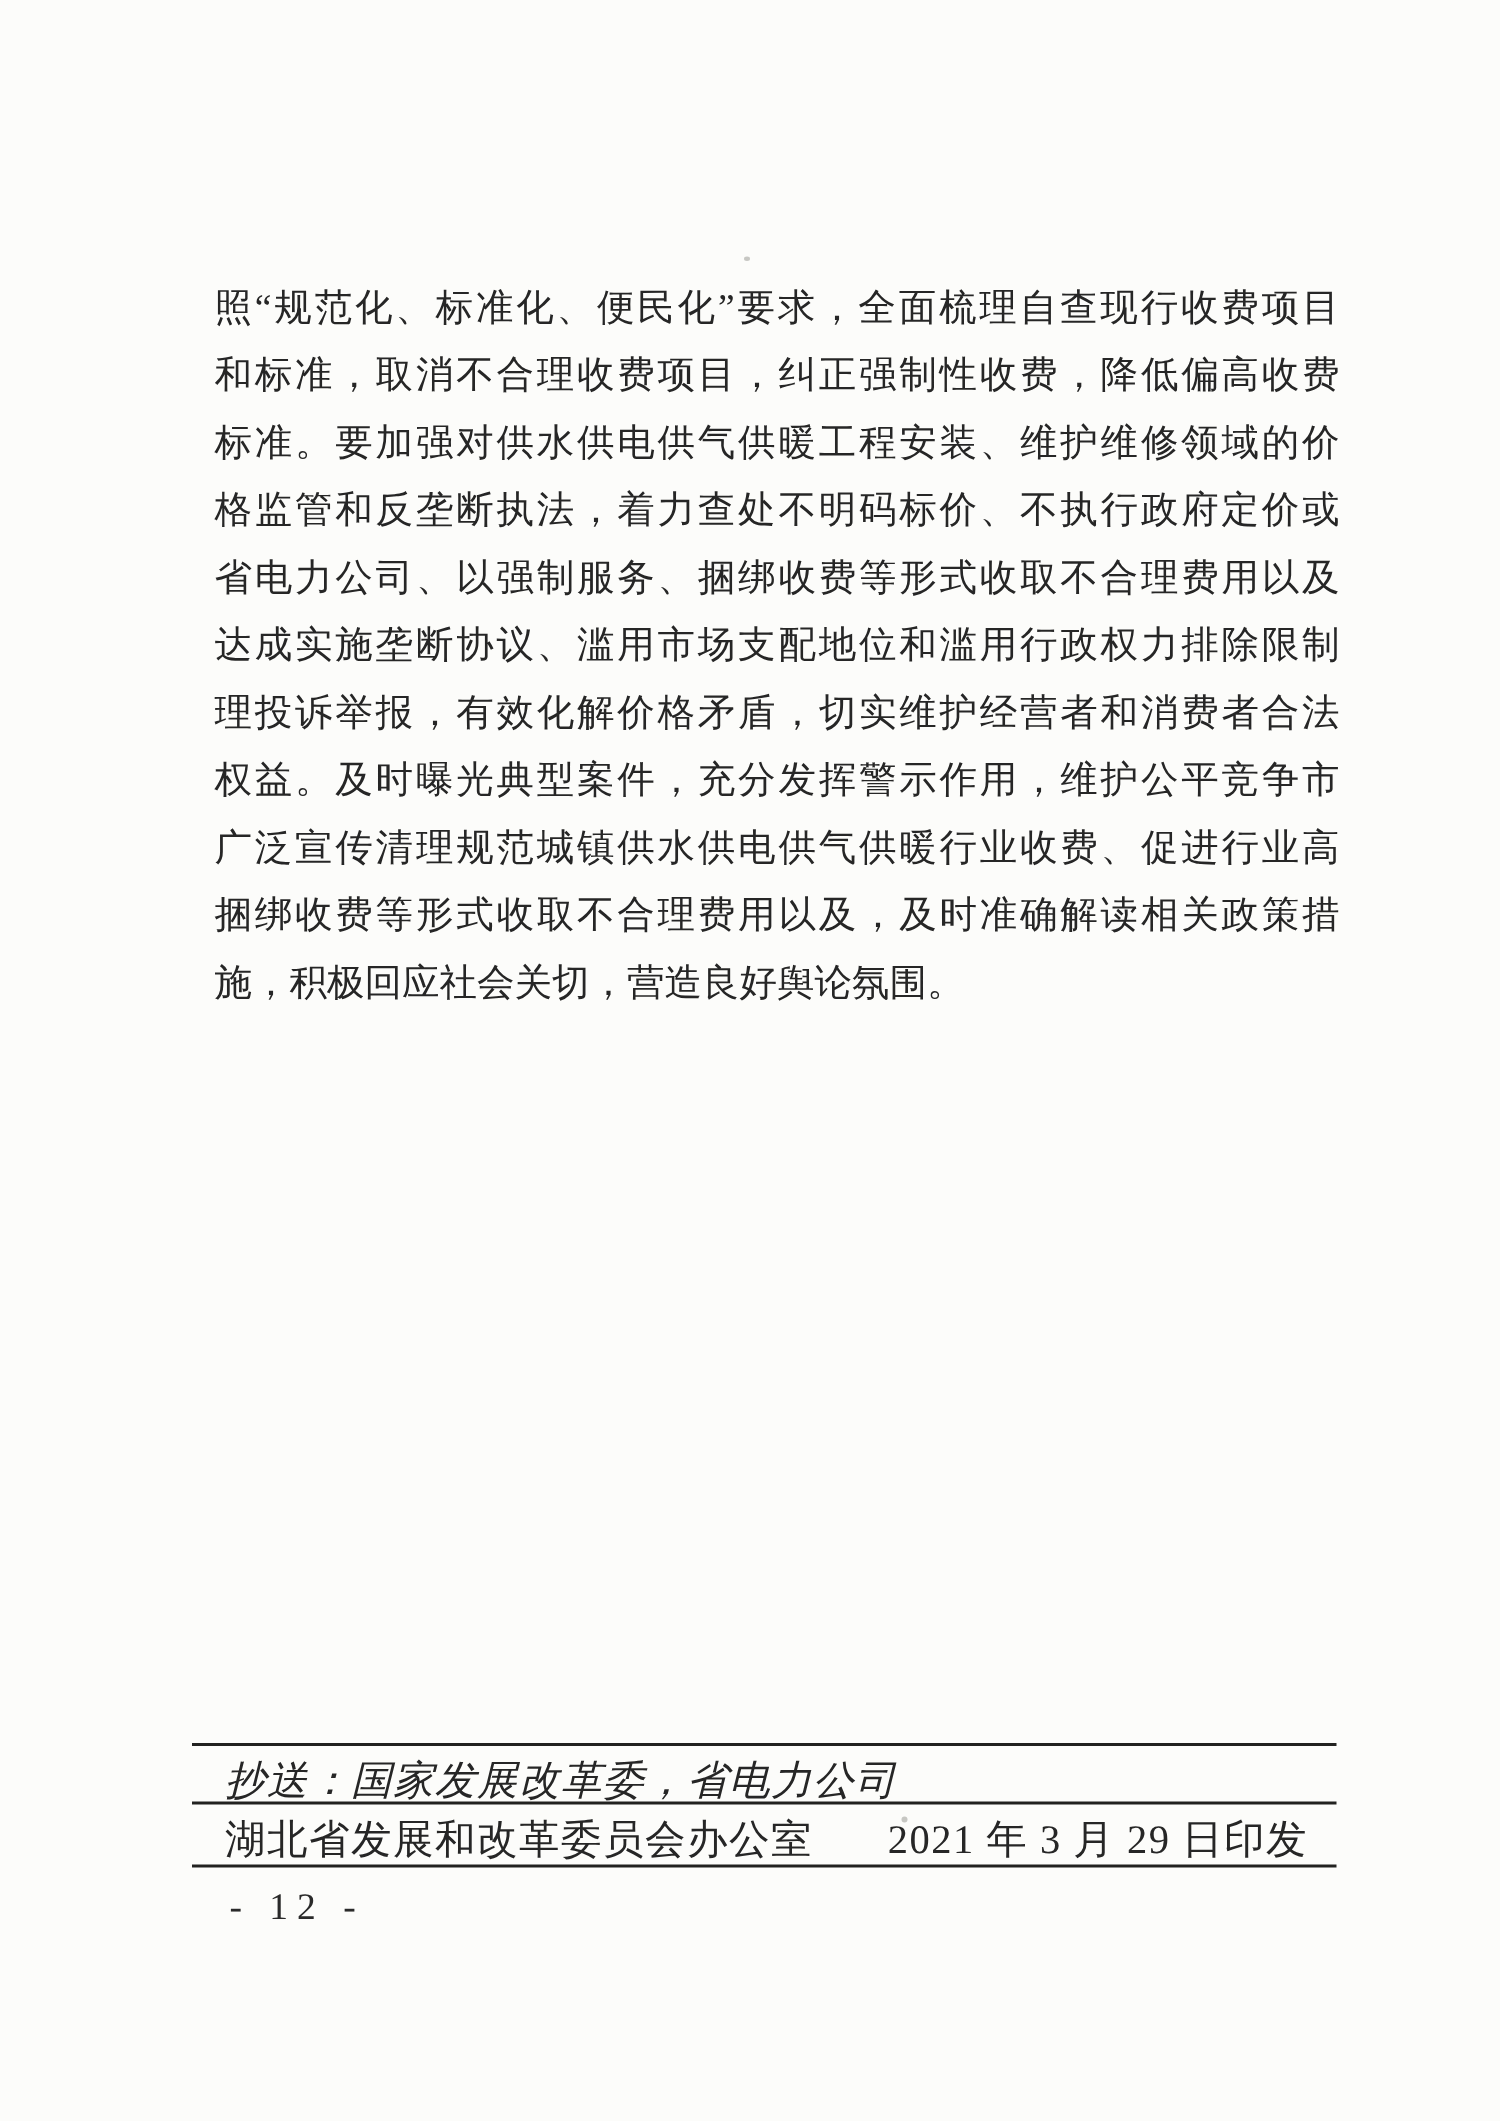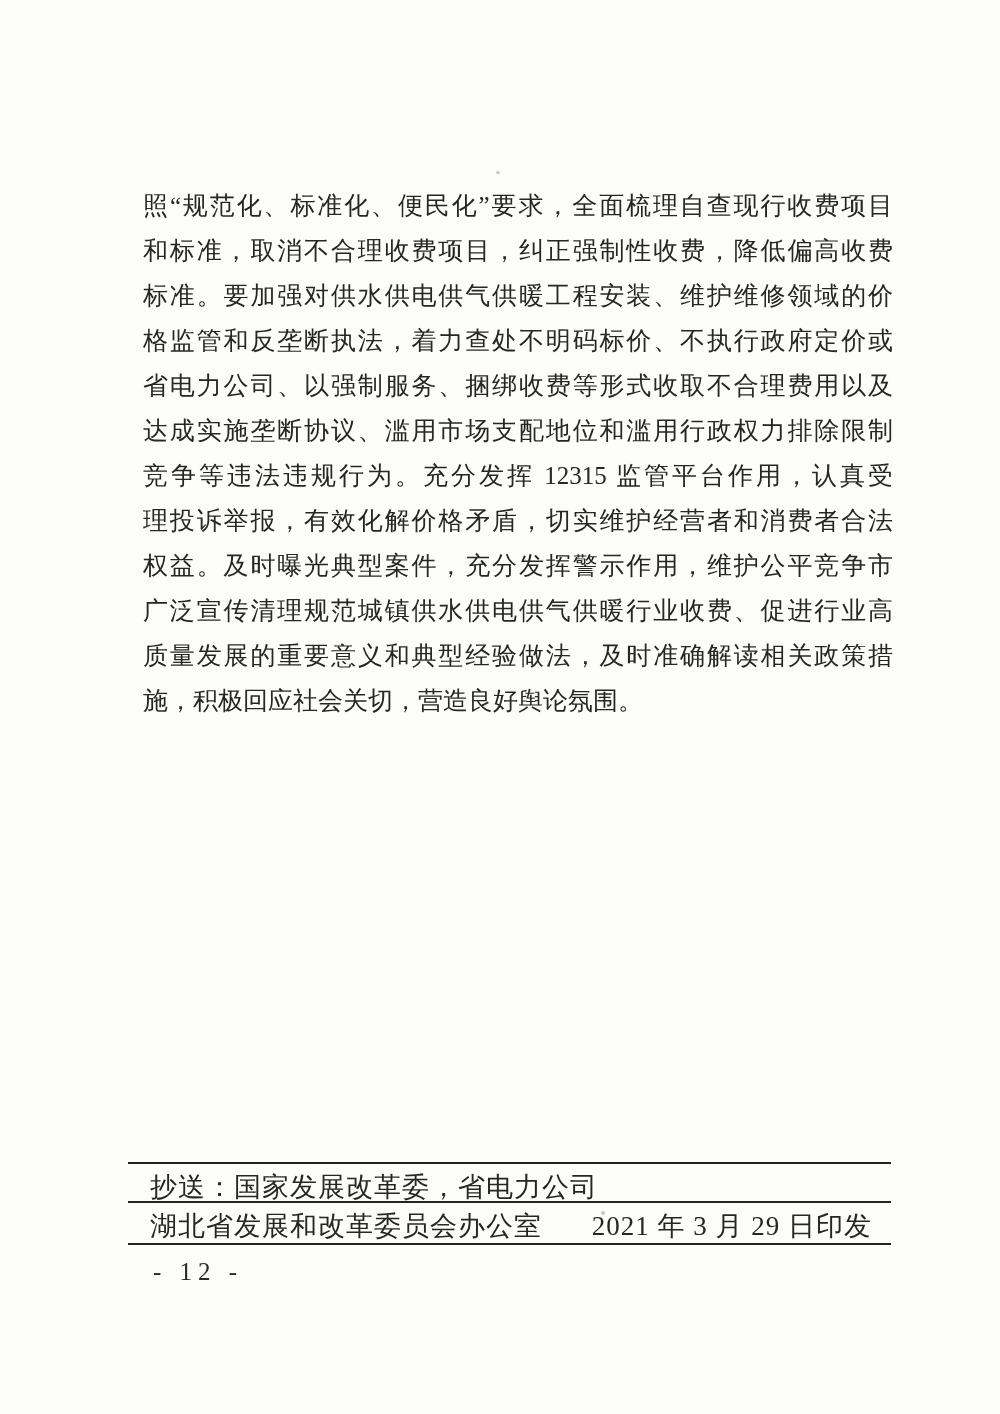--- a/index.html
+++ b/index.html
@@ -54,20 +54,21 @@
   .rule.r2 { top: 1201px; }
   .rule.r3 { top: 1243px; height: 2px; }
 
   .cc-row {
     position: absolute;
     left: 150px;
     top: 1169px;
     font-size: 27px;
     letter-spacing: 1px;
     color: #262626;
+    font-style: italic;
   }
   .issuer-row {
     position: absolute;
     left: 150px;
     right: 128px;
     top: 1208px;
     display: flex;
     justify-content: space-between;
     align-items: flex-end;
     font-size: 27px;
@@ -93,25 +94,24 @@
   <div class="speck s1"></div>
   <div class="speck s2"></div>
 
   <div class="body-text">
     <div class="line">照“规范化、标准化、便民化”要求，全面梳理自查现行收费项目</div>
     <div class="line">和标准，取消不合理收费项目，纠正强制性收费，降低偏高收费</div>
     <div class="line">标准。要加强对供水供电供气供暖工程安装、维护维修领域的价</div>
     <div class="line">格监管和反垄断执法，着力查处不明码标价、不执行政府定价或</div>
     <div class="line">省电力公司、以强制服务、捆绑收费等形式收取不合理费用以及</div>
     <div class="line">达成实施垄断协议、滥用市场支配地位和滥用行政权力排除限制</div>
-    <div class="line">竞争等违法违规行为。充分发挥 12315 监管平台作用，认真受</div>
     <div class="line">理投诉举报，有效化解价格矛盾，切实维护经营者和消费者合法</div>
     <div class="line">权益。及时曝光典型案件，充分发挥警示作用，维护公平竞争市</div>
     <div class="line">广泛宣传清理规范城镇供水供电供气供暖行业收费、促进行业高</div>
-    <div class="line">质量发展的重要意义和典型经验做法，及时准确解读相关政策措</div>
+    <div class="line">捆绑收费等形式收取不合理费用以及，及时准确解读相关政策措</div>
     <div class="line end">施，积极回应社会关切，营造良好舆论氛围。</div>
   </div>
 
   <div class="rule r1"></div>
 
   <div class="cc-row">抄送：国家发展改革委，省电力公司</div>
 
   <div class="rule r2"></div>
 
   <div class="issuer-row">

